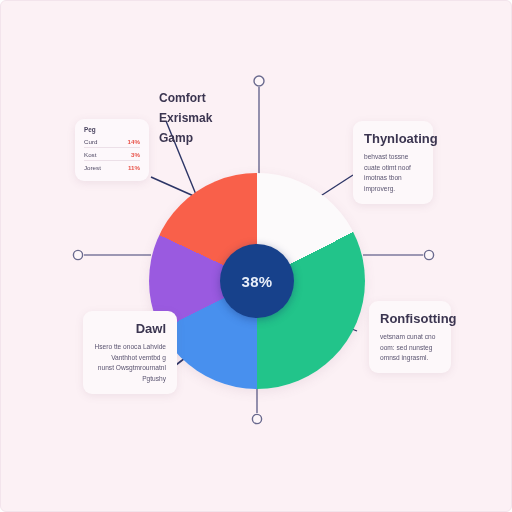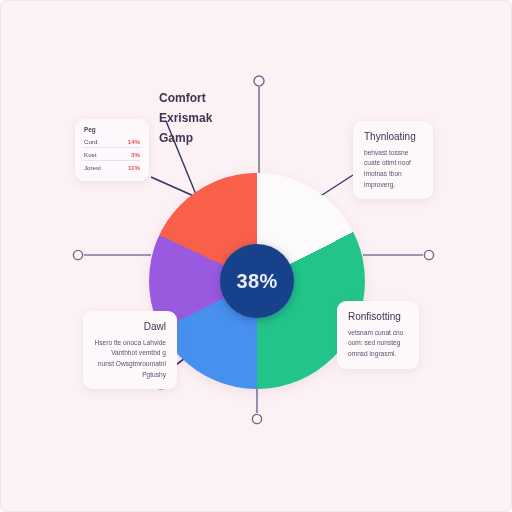--- a/index.html
+++ b/index.html
@@ -57,52 +57,52 @@
     height: 74px;
     border-radius: 50%;
     background: #17418b;
     display: flex;
     align-items: center;
     justify-content: center;
     box-shadow: 0 2px 8px rgba(20, 40, 100, 0.35);
   }
   #hub-value {
     color: #e8eef9;
-    font-size: 20px;
+    font-size: 15px;
     font-weight: bold;
     letter-spacing: 0.3px;
     filter: blur(0.35px);
   }
 
   
   .callout {
     position: absolute;
     background: #fdf8fa;
     border-radius: 9px;
     box-shadow: 0 2px 9px rgba(130, 90, 120, 0.11);
     padding: 9px 11px;
     box-sizing: border-box;
   }
   .callout .ct {
-    font-size: 10px;
-    font-weight: normal;
+    font-size: 13px;
+    font-weight: bold;
     color: #3b3550;
     margin-bottom: 3px;
     filter: blur(0.55px);
     line-height: 1.45;
   }
   .callout .cb {
     font-size: 6.6px;
     color: #5a5470;
     line-height: 1.62;
     filter: blur(0.6px);
   }
 
   #callout-topright { left: 352px; top: 120px;  width: 80px; }
-  #callout-right    { left: 336px; top: 300px;  width: 82px; }
+  #callout-right    { left: 368px; top: 300px;  width: 82px; }
   #callout-bottomleft {
     left: 82px; top: 310px; width: 94px; text-align: right;
   }
 
   
   #heading-top {
     position: absolute;
     left: 158px;
     top: 88px;
     width: 74px;

